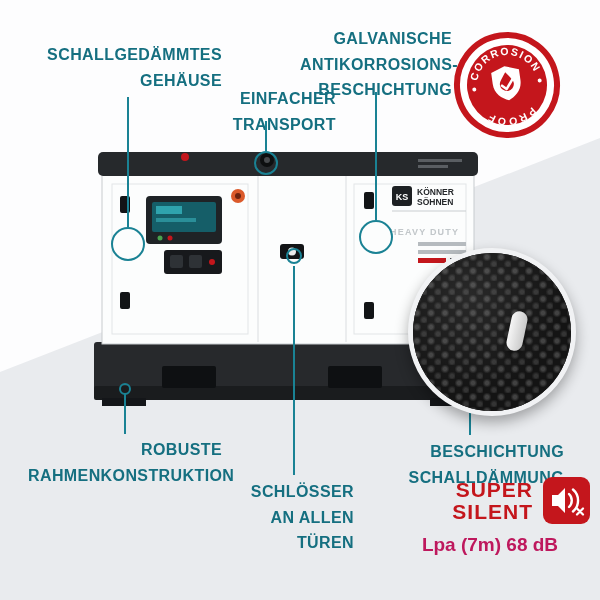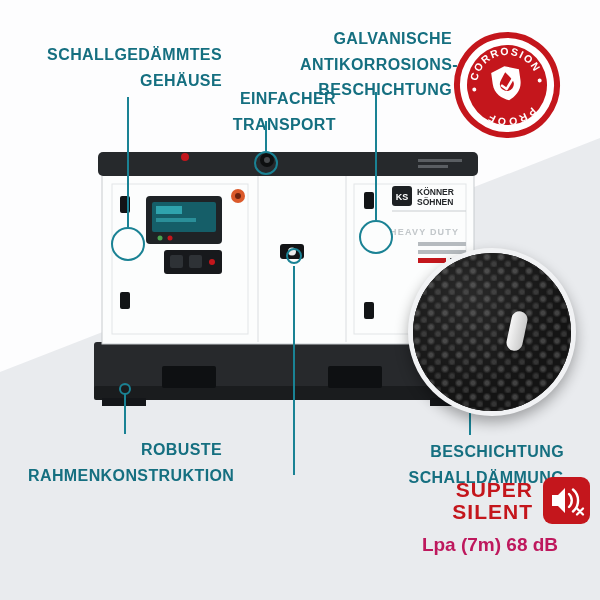--- a/index.html
+++ b/index.html
@@ -74,20 +74,23 @@
 
   <div class="callout c-housing">SCHALLGEDÄMMTES
 GEHÄUSE</div>
   <div class="callout c-transport">EINFACHER
 TRANSPORT</div>
   <div class="callout c-coating">GALVANISCHE
 ANTIKORROSIONS-
 BESCHICHTUNG</div>
   <div class="callout c-frame">ROBUSTE
 RAHMENKONSTRUKTION</div>
+  <div class="callout c-locks">SCHLÖSSER
+AN ALLEN
+TÜREN</div>
   <div class="callout c-insulation">BESCHICHTUNG
 SCHALLDÄMMUNG</div>
 
   <div class="lead lead-housing"></div>
   <div class="lead lead-transport"></div>
   <div class="lead lead-coating"></div>
   <div class="lead lead-frame"></div>
   <div class="lead lead-locks"></div>
   <div class="lead lead-insulation"></div>
 

